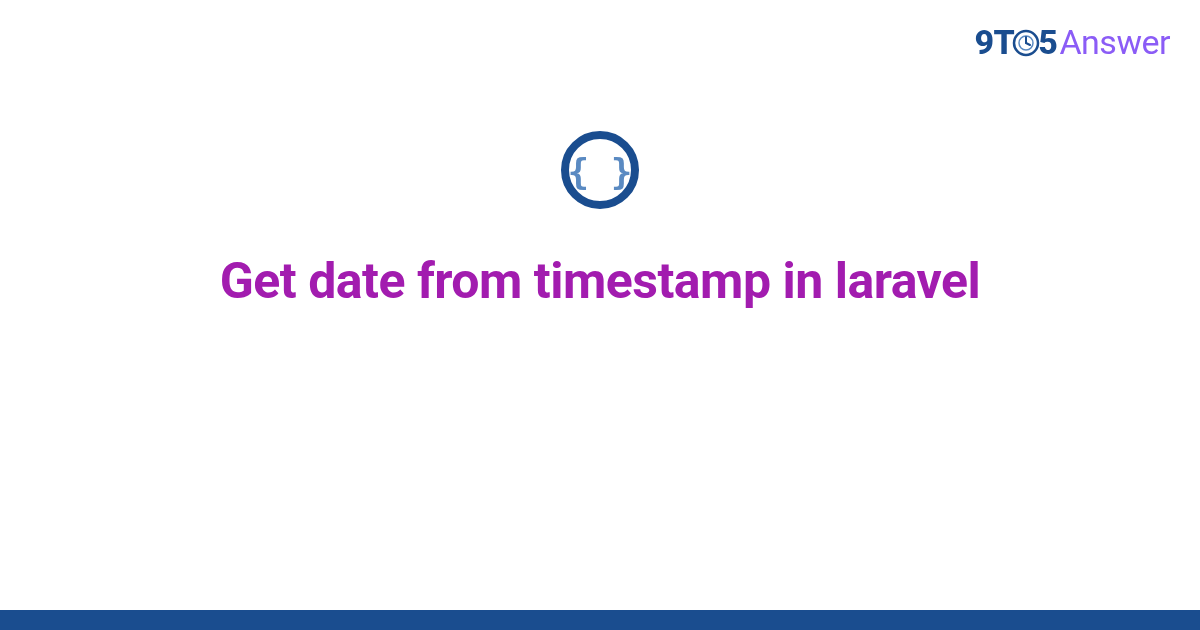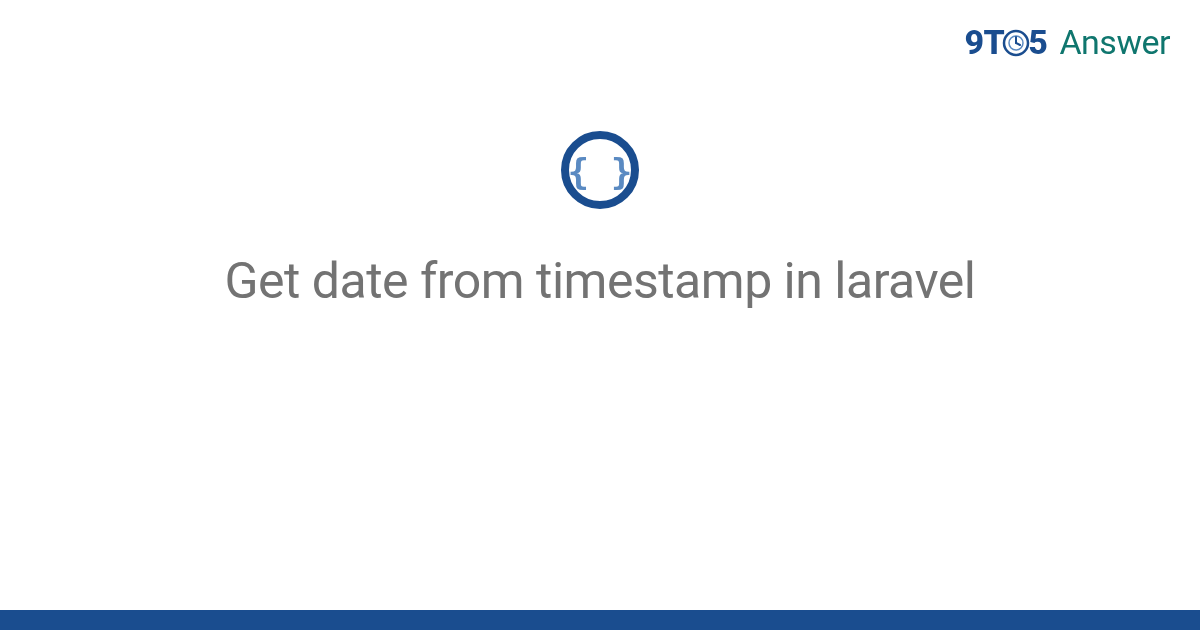--- a/index.html
+++ b/index.html
@@ -41,42 +41,42 @@
     .site-logo .clock svg {
       width: 28px;
       height: 28px;
       vertical-align: baseline;
     }
     .site-logo .five {
       color: #1a4d8f;
       font-weight: 800;
     }
     .site-logo .answer {
-      color: #0f766e;
+      color: #8b5cf6;
       font-weight: 400;
-      margin-left: 12px;
+      margin-left: 2px;
     }
     .center-content {
       position: absolute;
       top: 130px;
       left: 0;
       right: 0;
       display: flex;
       flex-direction: column;
       align-items: center;
     }
     .category-icon {
       width: 80px;
       height: 80px;
       margin-bottom: 42px;
     }
     .page-title {
       font-size: 50px;
-      font-weight: 400;
-      color: #737373;
+      font-weight: 700;
+      color: #a21caf;
       text-align: center;
       letter-spacing: -0.5px;
     }
     .bottom-bar {
       position: absolute;
       bottom: 0;
       left: 0;
       right: 0;
       height: 20px;
       background: #1a4d8f;

